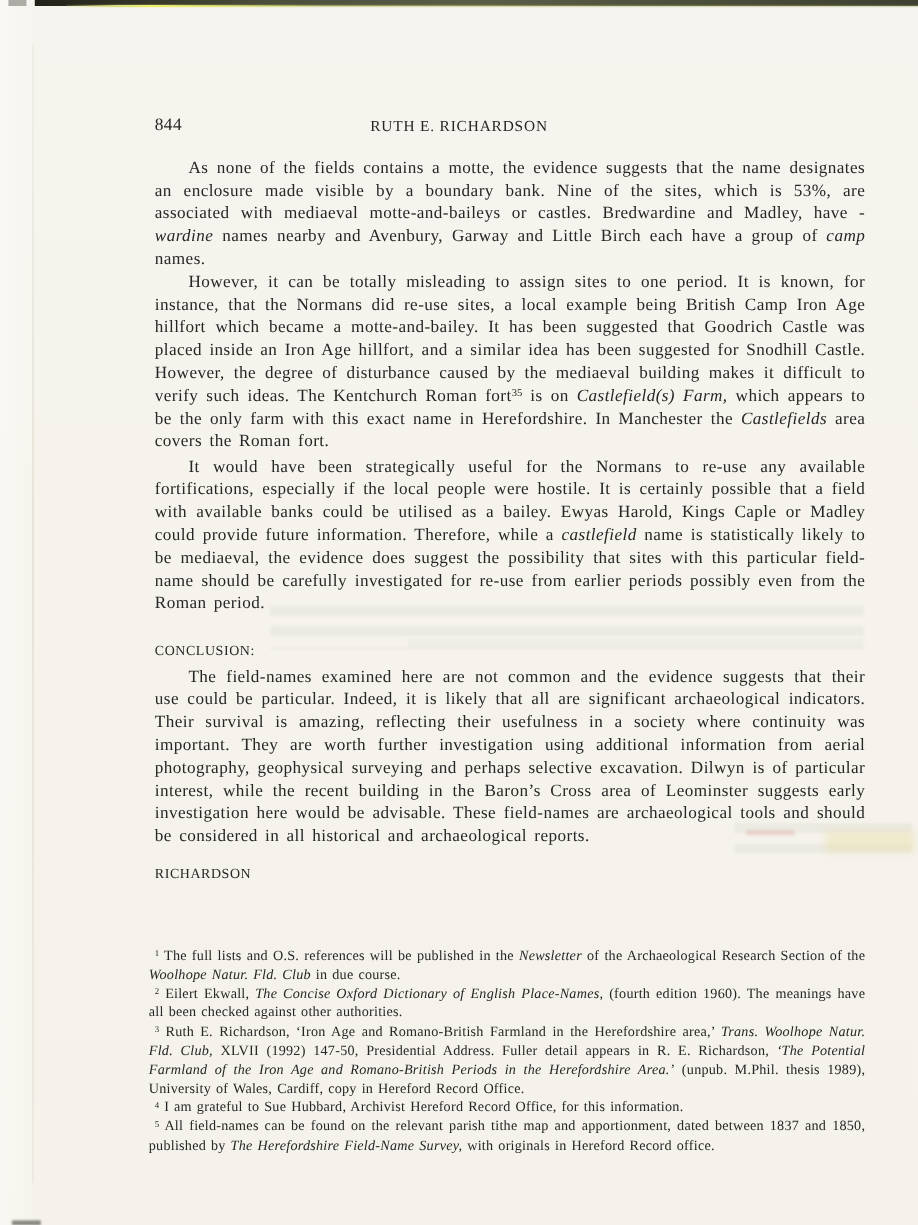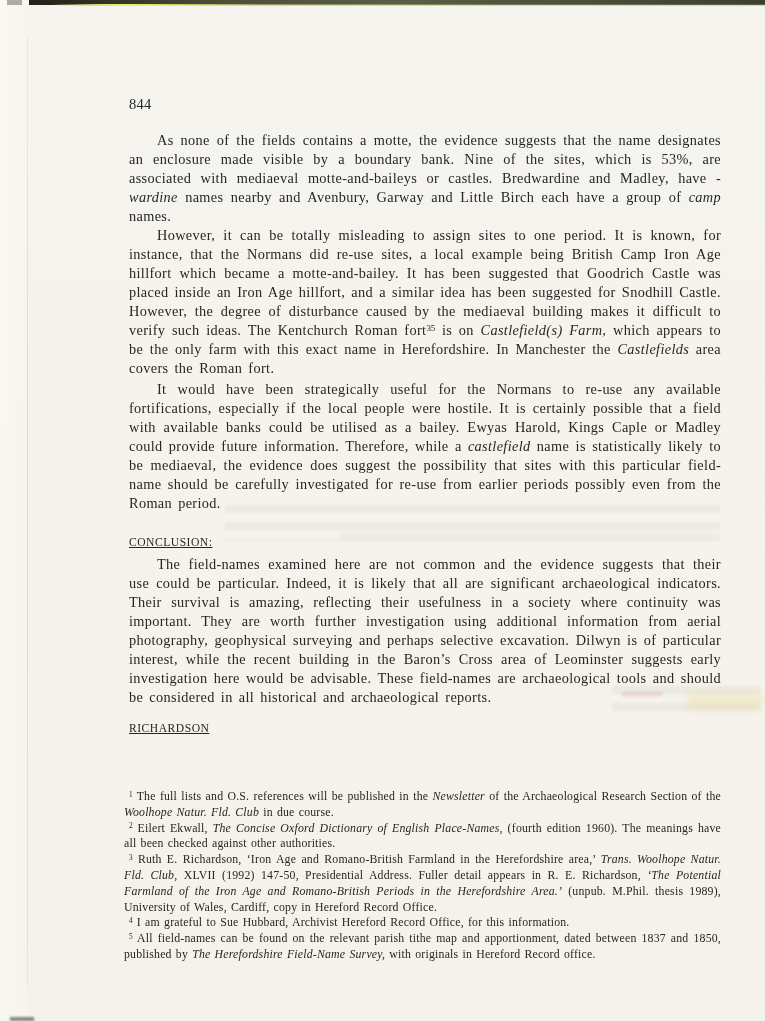--- a/index.html
+++ b/index.html
@@ -29,21 +29,21 @@
   .smudge-pink{position:absolute;background:rgba(205,120,110,.25);filter:blur(1.5px);}
 
   
   .pagenum{position:absolute;top:96px;left:129px;font-size:14.5px;letter-spacing:.3px;}
   .running-title{position:absolute;top:98px;left:0;width:765px;text-align:center;
     font-size:12.8px;letter-spacing:.7px;}
   .para{position:absolute;left:129px;width:592px;margin:0;text-align:justify;
     font-size:14.3px;line-height:19px;letter-spacing:.35px;word-spacing:2.2px;
     text-indent:28px;}
   .sect-heading{position:absolute;left:129px;margin:0;font-size:11.6px;font-weight:normal;
-    letter-spacing:.5px;text-decoration:underline;}
+    letter-spacing:.5px;}
   .fns{position:absolute;left:124px;top:789px;width:597px;}
   .fn{margin:0;text-align:justify;font-size:11.8px;line-height:15.8px;
     letter-spacing:.2px;word-spacing:1px;text-indent:5px;}
   sup{font-size:.62em;line-height:0;position:relative;top:-.45em;vertical-align:baseline;
     letter-spacing:0;font-family:Liberation Serif, serif;}
 </style>
 </head>
 <body>
 
 <div class="page">
@@ -55,20 +55,21 @@
   <div class="crease"></div>
   <div class="corner-mark"></div>
 
   <div class="ghost ghost-lines" style="left:225px;top:505px;width:495px;height:36px;"></div>
   <div class="ghost ghost-lines" style="left:340px;top:532px;width:380px;height:16px;opacity:.35;"></div>
   <div class="ghost ghost-lines" style="left:612px;top:686px;width:148px;height:28px;"></div>
   <div class="smudge-yellow" style="left:688px;top:692px;width:74px;height:18px;"></div>
   <div class="smudge-pink" style="left:622px;top:692px;width:40px;height:4px;"></div>
 
   <div class="pagenum">844</div>
+  <div class="running-title">RUTH E. RICHARDSON</div>
 
   <p class="para" style="top:131px;">As none of the fields contains a motte, the evidence suggests that the name designates an enclosure made visible by a boundary bank. Nine of the sites, which is 53%, are associated with mediaeval motte-and-baileys or castles. Bredwardine and Madley, have -<i>wardine</i> names nearby and Avenbury, Garway and Little Birch each have a group of <i>camp</i> names.</p>
   <p class="para" style="top:226px;">However, it can be totally misleading to assign sites to one period. It is known, for instance, that the Normans did re-use sites, a local example being British Camp Iron Age hillfort which became a motte-and-bailey. It has been suggested that Goodrich Castle was placed inside an Iron Age hillfort, and a similar idea has been suggested for Snodhill Castle. However, the degree of disturbance caused by the mediaeval building makes it difficult to verify such ideas. The Kentchurch Roman fort<sup>35</sup> is on <i>Castlefield(s) Farm,</i> which appears to be the only farm with this exact name in Herefordshire. In Manchester the <i>Castlefields</i> area covers the Roman fort.</p>
   <p class="para" style="top:380px;">It would have been strategically useful for the Normans to re-use any available fortifications, especially if the local people were hostile. It is certainly possible that a field with available banks could be utilised as a bailey. Ewyas Harold, Kings Caple or Madley could provide future information. Therefore, while a <i>castlefield</i> name is statistically likely to be mediaeval, the evidence does suggest the possibility that sites with this particular field-name should be carefully investigated for re-use from earlier periods possibly even from the Roman period.</p>
 
   <h2 class="sect-heading" style="top:536px;">CONCLUSION:</h2>
   <p class="para" style="top:555px;">The field-names examined here are not common and the evidence suggests that their use could be particular. Indeed, it is likely that all are significant archaeological indicators. Their survival is amazing, reflecting their usefulness in a society where continuity was important. They are worth further investigation using additional information from aerial photography, geophysical surveying and perhaps selective excavation. Dilwyn is of particular interest, while the recent building in the Baron’s Cross area of Leominster suggests early investigation here would be advisable. These field-names are archaeological tools and should be considered in all historical and archaeological reports.</p>
 
   <h2 class="sect-heading" style="top:722px;">RICHARDSON</h2>
 

